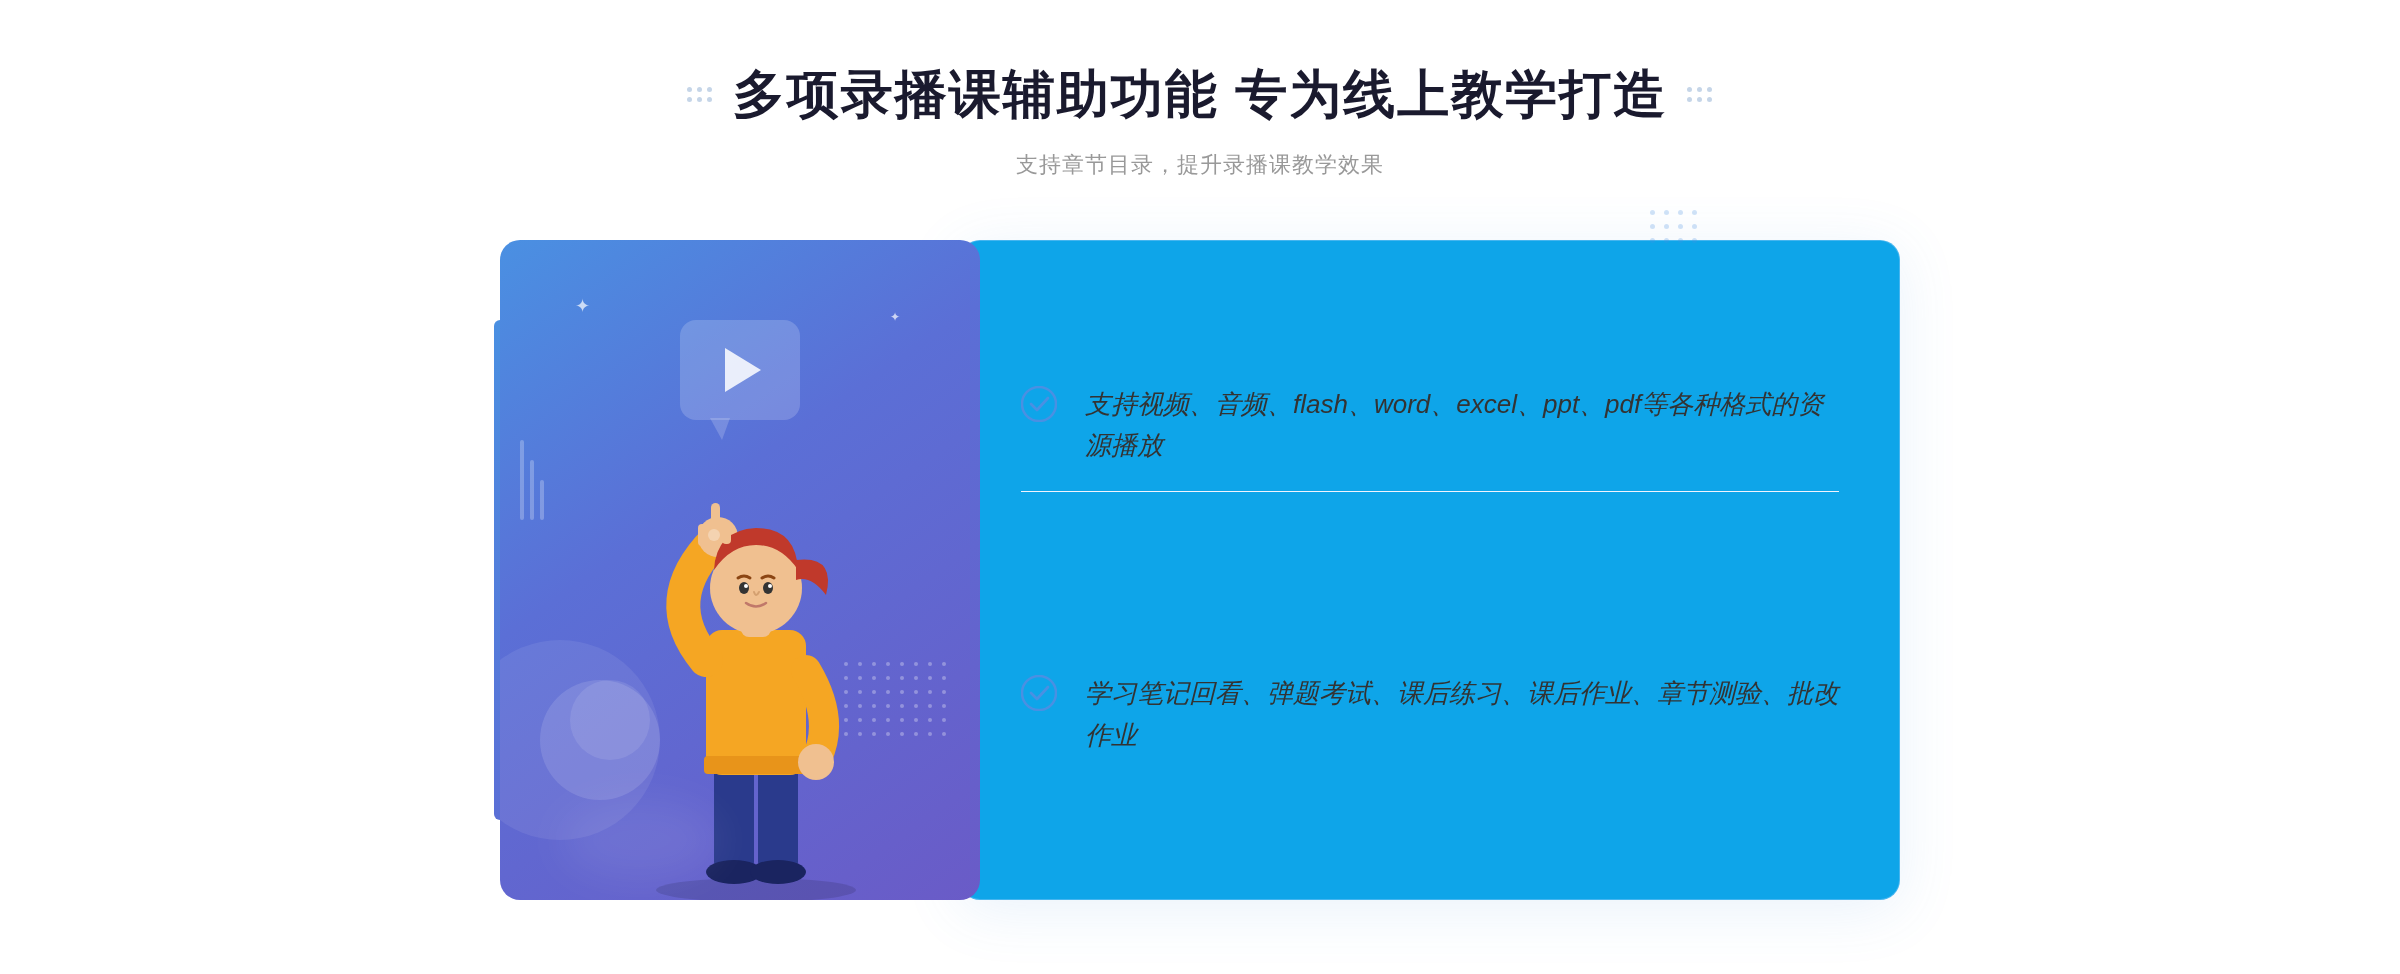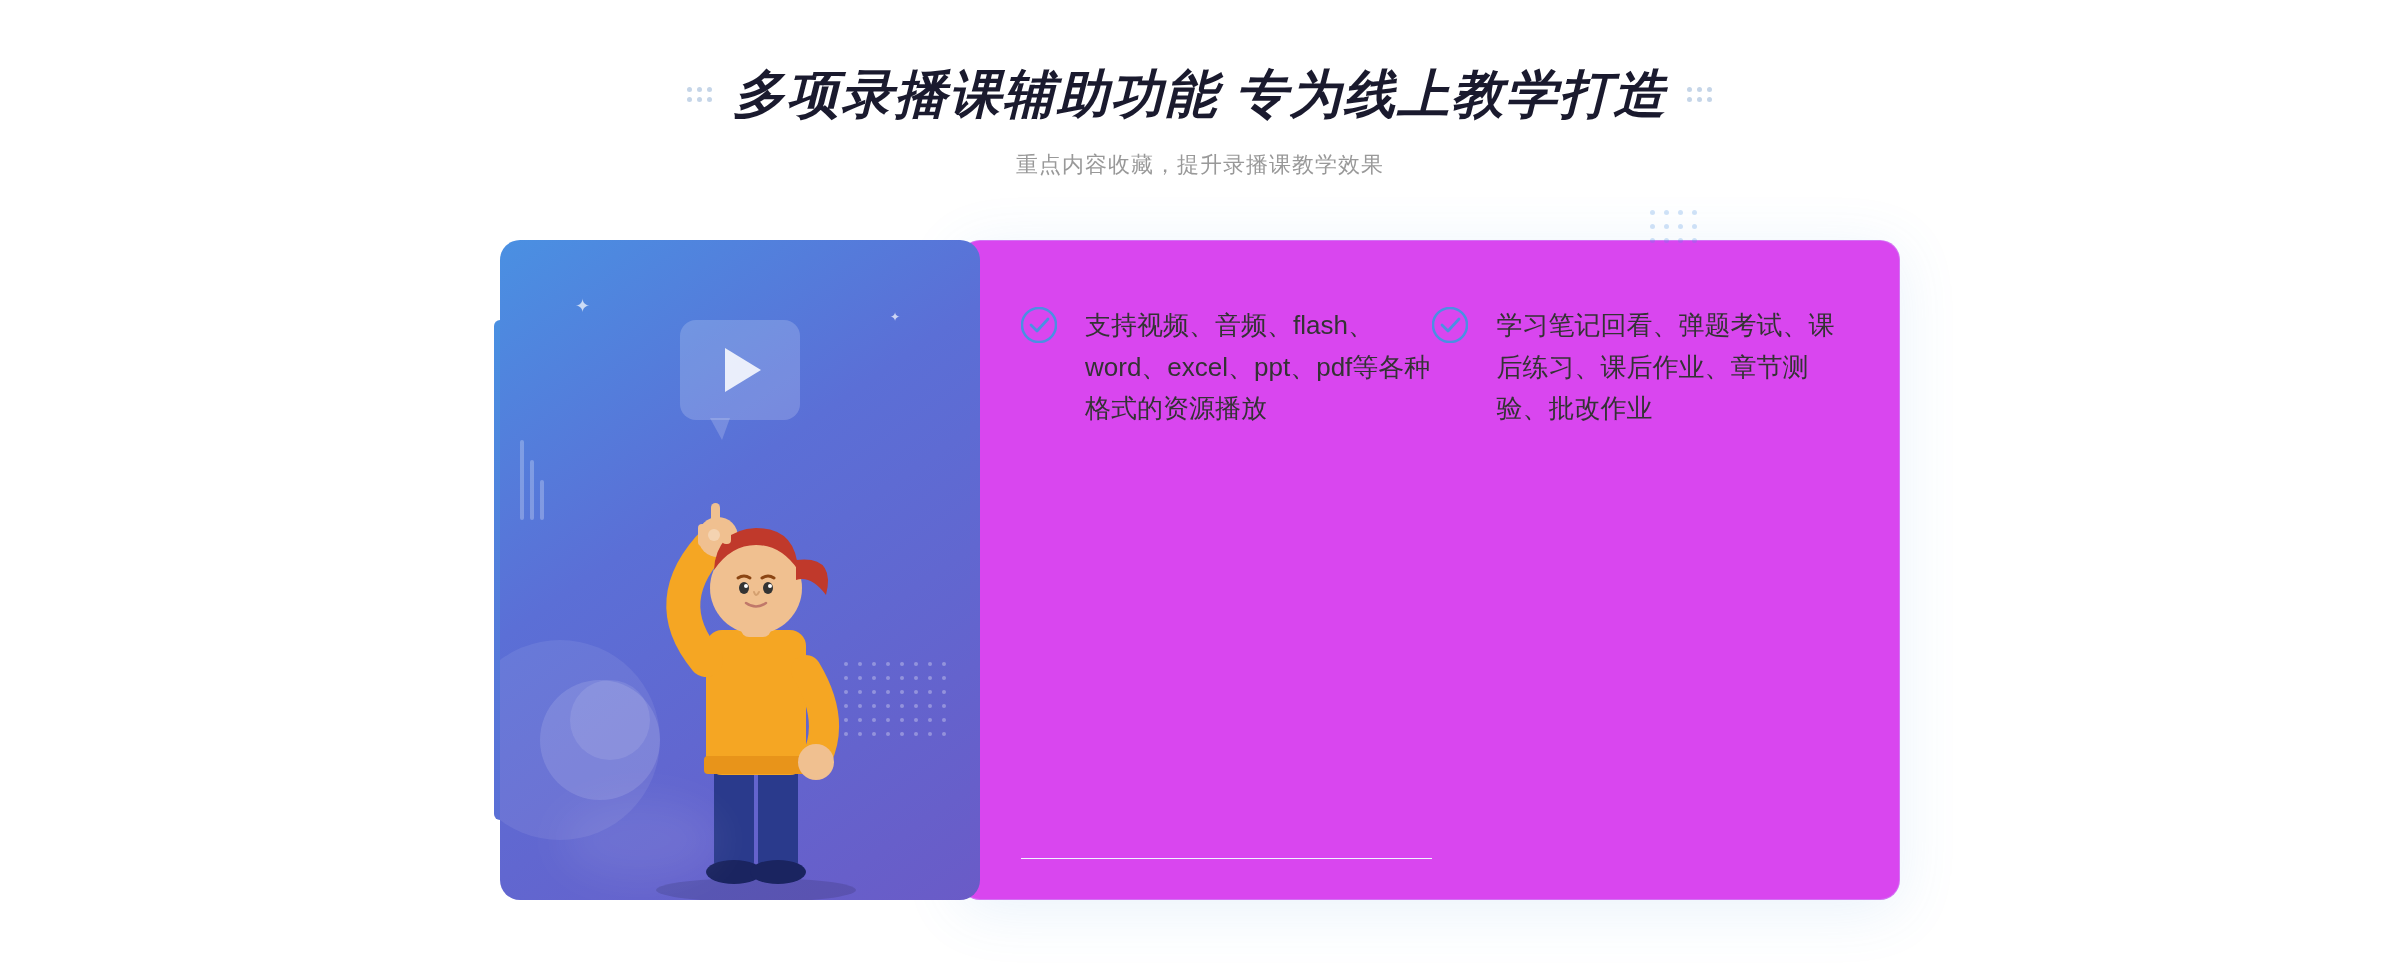--- a/index.html
+++ b/index.html
@@ -37,21 +37,20 @@
       display: flex;
       flex-direction: column;
       align-items: center;
     }
 
     .header-title-row {
       display: flex;
       align-items: center;
       gap: 20px;
       margin-bottom: 20px;
-      font-style: italic;
     }
 
     .dot-small {
       width: 6px;
       height: 6px;
       background: #c5d5e8;
       border-radius: 50%;
     }
 
     .dot-group {
@@ -214,30 +213,31 @@
       bottom: 0;
       left: 50%;
       transform: translateX(-45%);
       width: 320px;
       height: 460px;
     }
 
     
     .features-card {
       flex: 1;
-      background: #d946ef;
+      background: #0ea5e9;
       border-radius: 20px;
       box-shadow: 0 10px 60px rgba(74, 144, 226, 0.12);
       margin-left: -20px;
       padding: 40px 60px;
       display: flex;
-      flex-direction: row;
+      flex-direction: column;
       justify-content: space-around;
       min-height: 660px;
       border: 1px solid rgba(200, 220, 255, 0.3);
+      font-style: italic;
     }
 
     .feature-item {
       display: flex;
       align-items: flex-start;
       gap: 28px;
       padding: 24px 0;
       border-bottom: 1px solid #f0f4ff;
     }
 
@@ -357,21 +357,21 @@
       <div class="dot-group">
         <div class="dot-small"></div>
           <div class="dot-small"></div>
           <div class="dot-small"></div>
         <div class="dot-small"></div>
           <div class="dot-small"></div>
           <div class="dot-small"></div>
       </div>
     </div>
 
-    <p class="subtitle">重点内容收藏，提升录播课教学效果</p>
+    <p class="subtitle">支持章节目录，提升录播课教学效果</p>
   </div>
 
   <div class="content-area">
 
     <div class="left-arrows">
       <span class="arrow-chevron">»</span>
     </div>
 
     <div class="small-circle-left"></div>
     <div class="small-circle-left2"></div>

